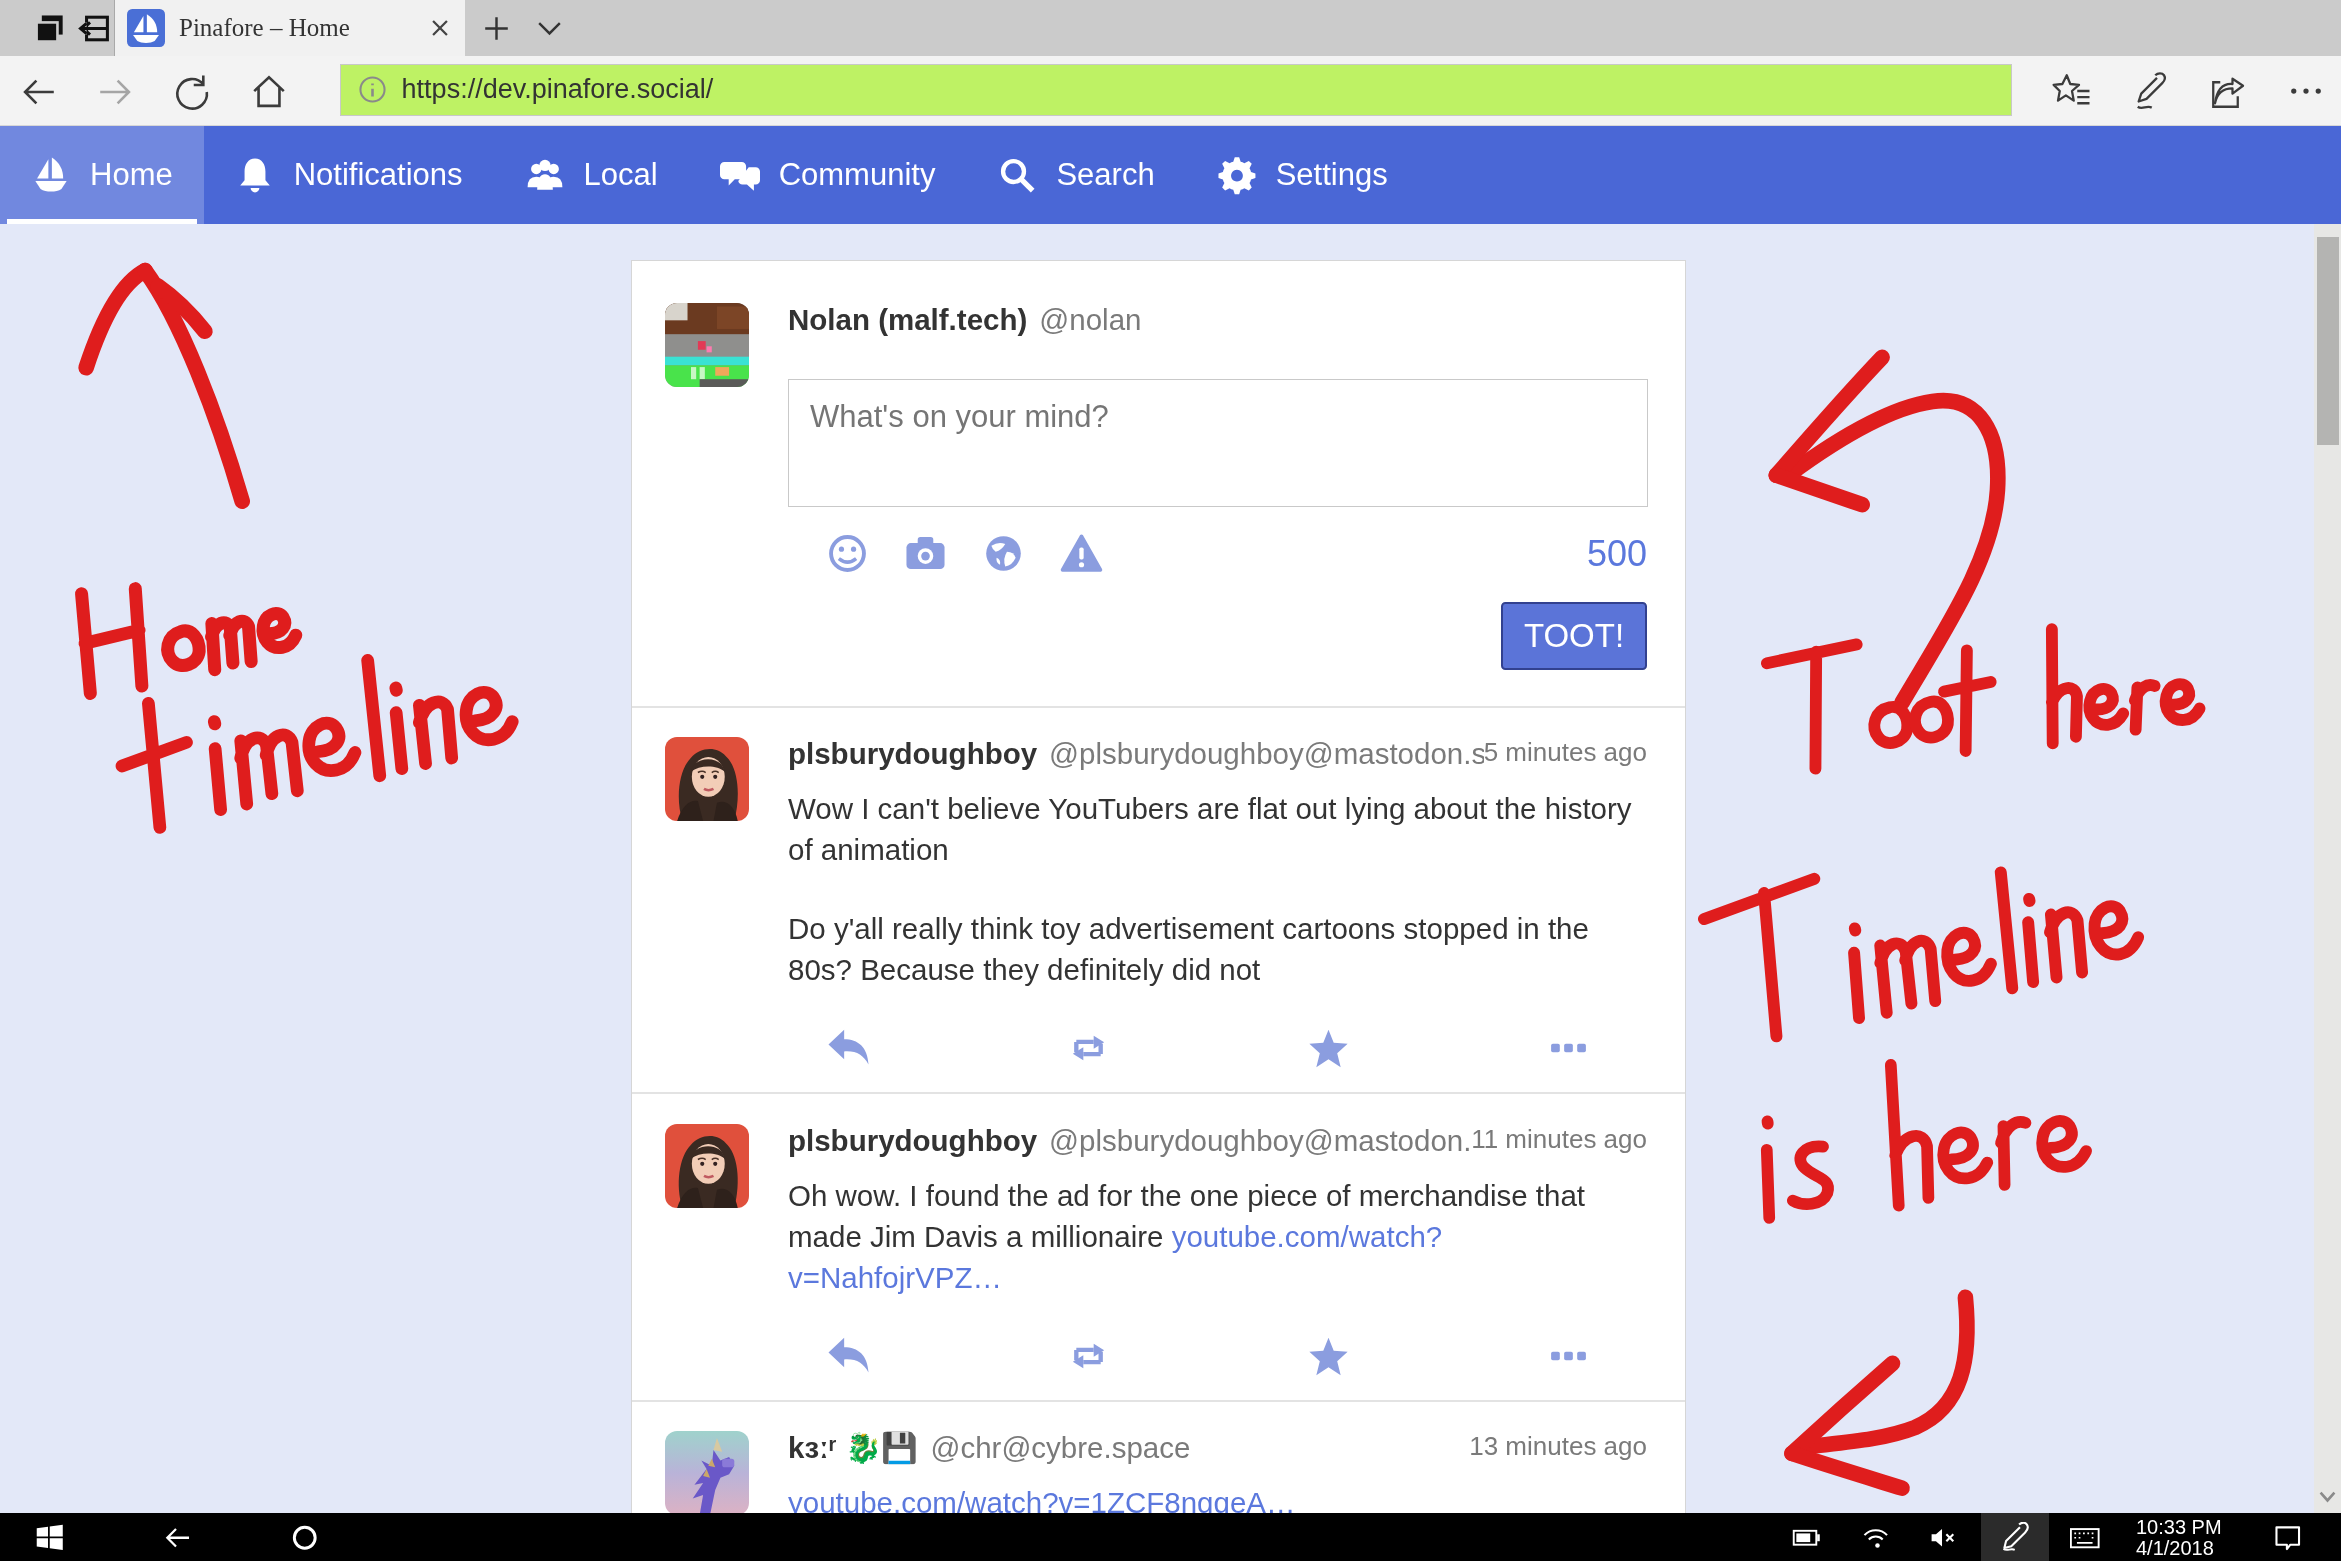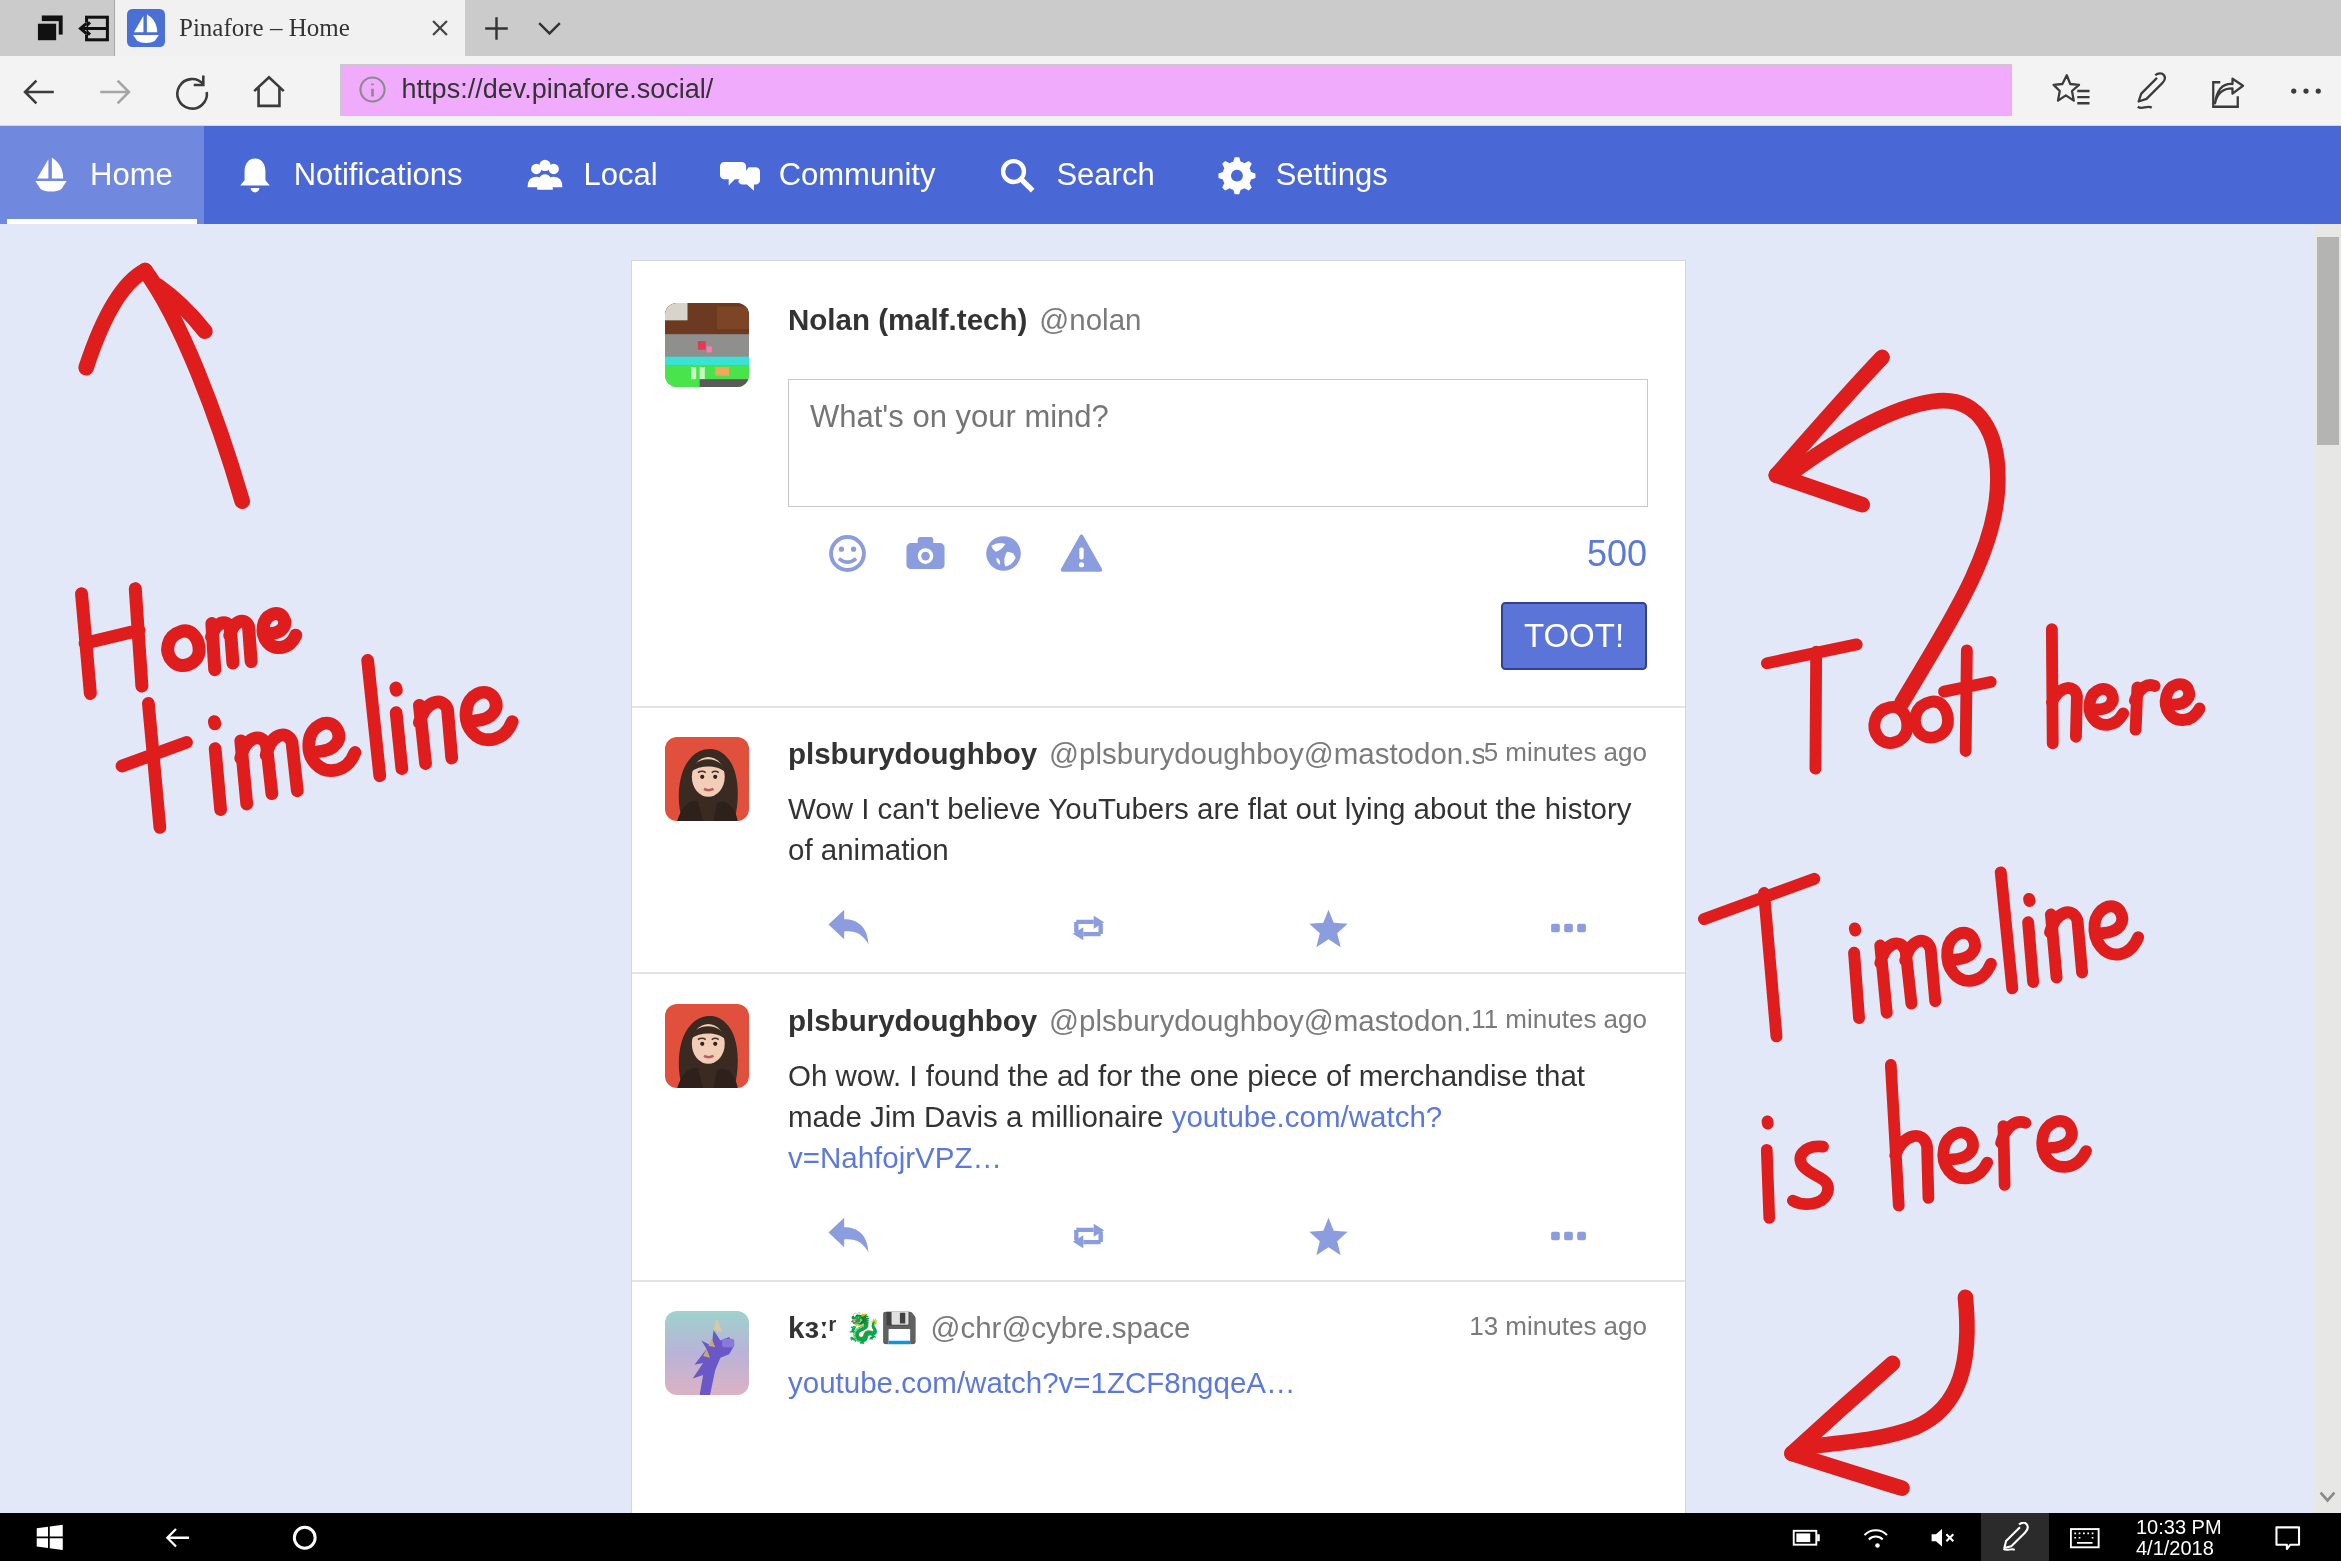--- a/index.html
+++ b/index.html
@@ -14,21 +14,21 @@
        display:flex;align-items:center;padding:0 12px;box-sizing:border-box;gap:14px;font-family:Liberation Serif, serif;}
   .tab-title{font-size:25px;color:#333;flex:1;white-space:nowrap;overflow:hidden;}
   .tab-close{width:26px;height:26px;position:relative;}
   .newtab-btn{position:absolute;left:479px;top:12px;width:35px;height:33px;}
   .tab-chevron{position:absolute;left:534px;top:17.3px;width:31px;height:22.6px;}
 
   
   .urlrow{position:absolute;top:56px;left:0;right:0;height:70px;background:#f3f3f3;
           border-bottom:1.7px solid #d7d7d7;box-sizing:border-box;}
   .nav-ic{position:absolute;top:15.6px;width:40px;height:40px;}
-  .urlfield{position:absolute;left:340px;top:7.8px;width:1672px;height:52px;background:#f0abfc;
+  .urlfield{position:absolute;left:340px;top:7.8px;width:1672px;height:52px;background:#bef264;
             border:0.9px solid #c8c8c8;box-sizing:border-box;display:flex;align-items:center;
             gap:14px;padding:0 15.6px;}
   .urltext{font-size:27px;color:#333;}
   .chrome-right-ic{position:absolute;top:14px;width:42px;height:42px;}
 
   
   .navbar{position:absolute;top:126px;left:0;right:0;height:98px;background:#4a67d6;
           display:flex;align-items:stretch;}
   .navitem{display:flex;align-items:center;gap:19px;padding:0 31px;color:#fff;
            font-size:31px;position:relative;cursor:pointer;}
@@ -277,20 +277,21 @@
           <path d="M84 97 C80 78 70 72 60 76 L56 97 Z" fill="#2e211b"></path>
         </svg>
       </div>
       <div class="namerow">
         <span class="disp-name">plsburydoughboy</span>
         <span class="handle">@plsburydoughboy@mastodon.so…</span>
         <span class="time">5 minutes ago</span>
       </div>
       <div class="post-body">
         <p>Wow I can't believe YouTubers are flat out lying about the history of animation</p>
+        <p>Do y'all really think toy advertisement cartoons stopped in the 80s? Because they definitely did not</p>
       </div>
       <div class="actions">
         <svg class="aicon" viewBox="0 0 54 46">
           <path d="M22 2 L4 19 L22 36 V27 C36 26 44 31 50 42 C49 22 38 13 22 13 Z" fill="#8b9ddf"></path>
         </svg>
         <svg class="aicon" viewBox="0 0 54 46">
           <path d="M13 16 H33 M13 16 V28" stroke="#8b9ddf" stroke-width="5" fill="none"></path>
           <path d="M33 9 L45 16.5 L33 24 Z" fill="#8b9ddf"></path>
           <path d="M41 30 H21 M41 30 V18" stroke="#8b9ddf" stroke-width="5" fill="none"></path>
           <path d="M21 22 L9 29.5 L21 37 Z" fill="#8b9ddf"></path>

